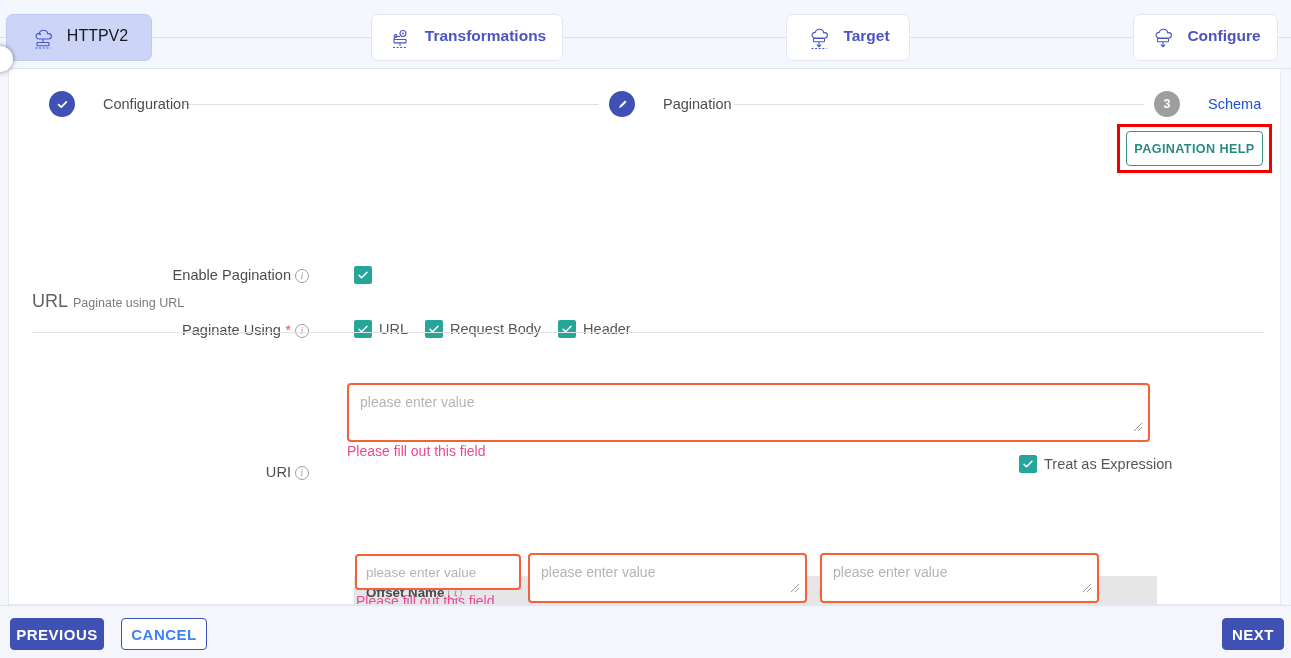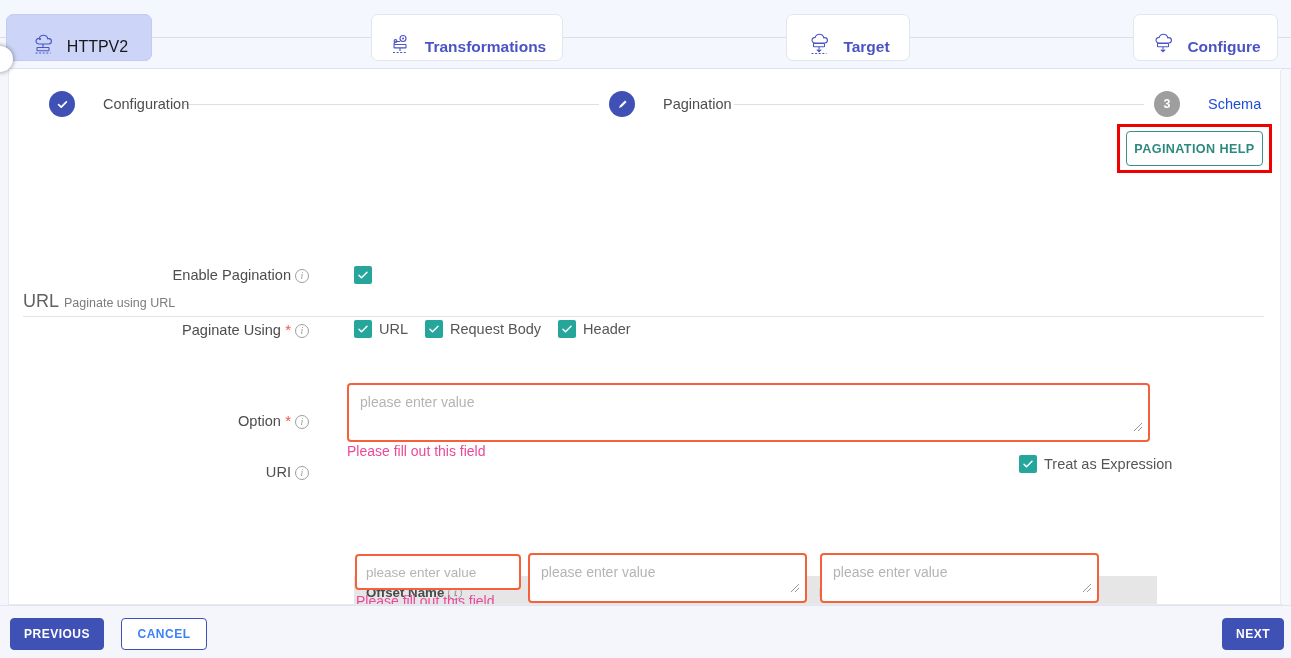--- a/index.html
+++ b/index.html
@@ -26,23 +26,23 @@
     position: absolute; left: 0; top: 37px;
     width: 1291px; height: 1px;
     background: #dcdfe8;
   }
   .tab {
     position: absolute; top: 14px;
     height: 47px;
     border: 1px solid #e2e6f0;
     border-radius: 7px;
     background: #ffffff;
-    display: flex; align-items: flex-end; justify-content: center;
+    display: flex; align-items: flex-start; justify-content: center;
     gap: 11px;
-    padding: 4px 18px;
+    padding: 12px 18px;
     font-size: 15.5px;
     color: #4a54c4;
     font-weight: bold;
     cursor: pointer;
   }
   .tab.active {
     background: #ccd5f7;
     border-color: #c0caf2;
     color: #16181d;
     font-weight: normal;
@@ -165,21 +165,21 @@
   .rdo.on::after {
     content: ""; width: 9px; height: 9px; border-radius: 50%;
     background: #17a398;
   }
   .rdo-label { font-size: 14.6px; color: #4d4d4d; margin-left: 8px; }
 
   
   .section {
     position: absolute; left: 14px; top: 222px; width: 1241px;
   }
-  .section-line { border-bottom: 1px solid #e3e3e3; padding-bottom: 4px; }
+  .section-line { border-bottom: 1px solid #e3e3e3; padding-bottom: 20px; margin-left: 9px; }
   .section-title { font-size: 18px; color: #616161; font-weight: normal; }
   .section-sub { font-size: 12.5px; color: #7b7b7b; margin-left: 5px; }
 
   
   .ta-err {
     position: absolute;
     border: 2px solid #f4613b;
     border-radius: 4px;
     background: #ffffff;
     resize: none;
@@ -229,21 +229,21 @@
   .bottombar {
     position: absolute; left: 0; top: 605px;
     width: 1291px; height: 53px;
     background: #f4f6fc;
     border-top: 1px solid #e2e5ef;
   }
   .btn {
     position: absolute; top: 12px;
     height: 32px;
     border-radius: 4px;
-    font-size: 12px;
+    font-size: 15px;
     font-weight: bold;
     letter-spacing: 0.5px;
     cursor: pointer;
     display: flex; align-items: center; justify-content: center;
     font-family: "Liberation Sans", sans-serif;
   }
   .btn-primary { background: #3f51b5; color: #ffffff; border: 1px solid #3f51b5; }
   .btn-outline { background: #ffffff; color: #3b82f6; border: 1px solid #3f51b5; }
   .btn-prev { left: 10px; width: 94px; }
   .btn-cancel { left: 121px; width: 86px; }
@@ -384,23 +384,20 @@
         <span class="cbx-label">Header</span>
       </span>
     </div>
 
     <div class="section">
       <div class="section-line">
         <span class="section-title">URL</span><span class="section-sub">Paginate using URL</span>
       </div>
     </div>
 
-    <div class="flabel" style="left:60px; top:343px; width:240px;">
-      <span>Option</span><span class="req-star"> *</span><span class="info-i">i</span>
-    </div>
     <div class="inline-group" style="left:339px; top:342px;">
       <span class="inline-item">
         <span class="rdo"></span>
         <span class="rdo-label">Query Parameter</span>
       </span>
       <span class="inline-item">
         <span class="rdo"></span>
         <span class="rdo-label">URL Offset</span>
       </span>
       <span class="inline-item">

